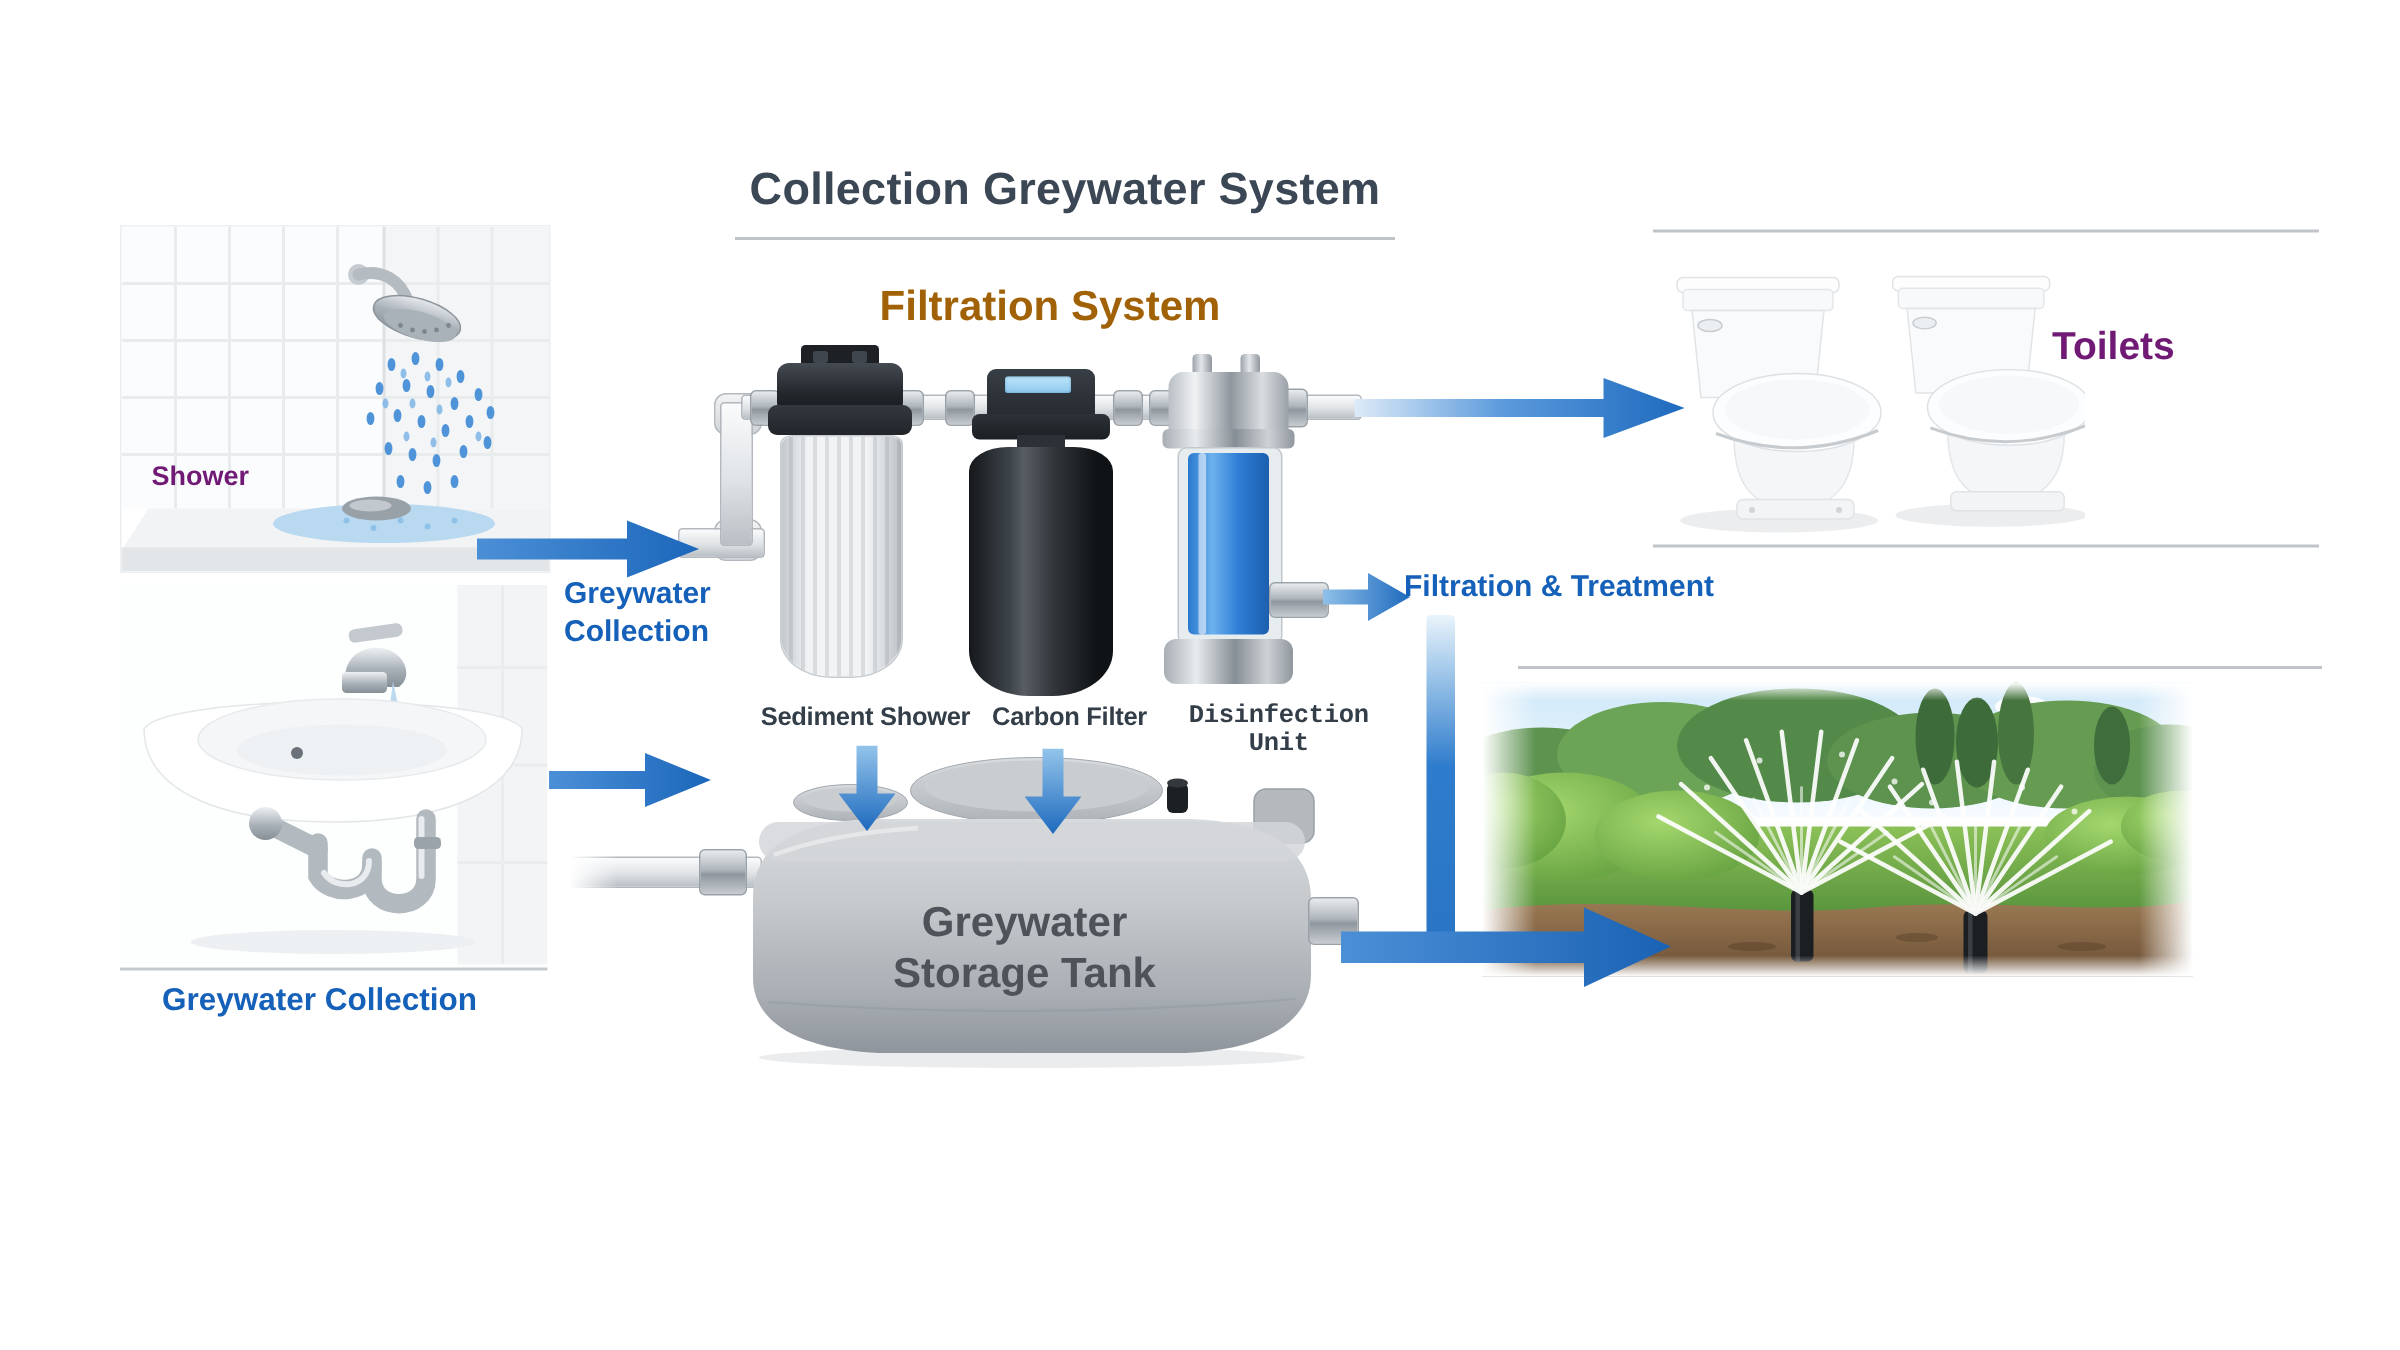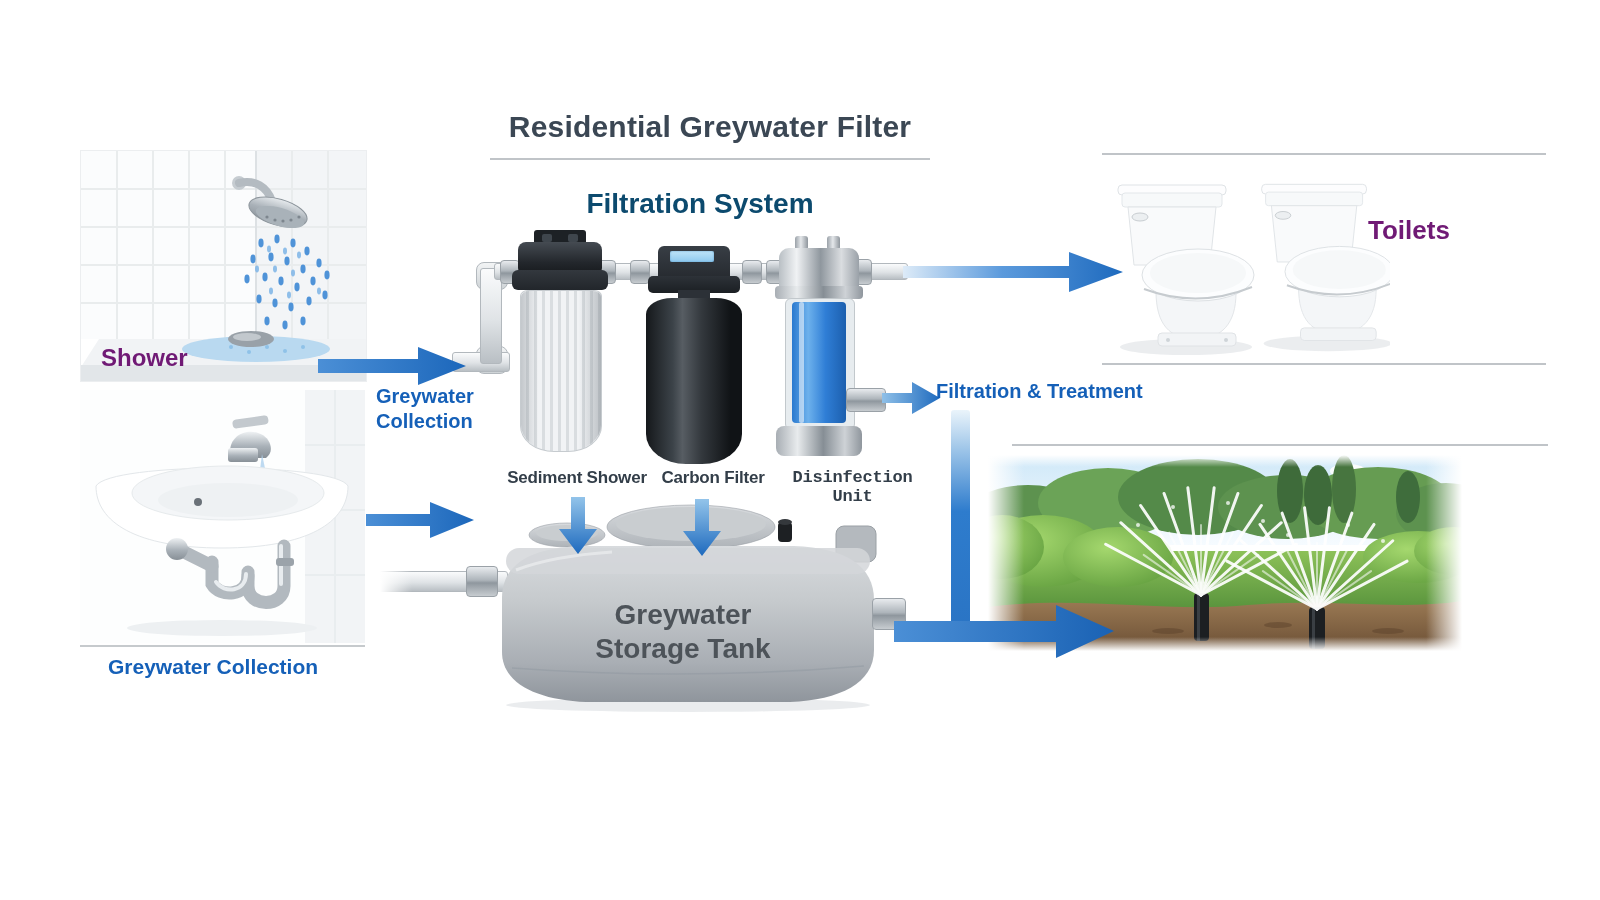--- a/index.html
+++ b/index.html
@@ -7,29 +7,29 @@
           font-family:"Liberation Sans", sans-serif;}
   .abs{position:absolute;}
   .preline{white-space:pre-line;}
   .dark-label{color:#701a75;font-weight:600;}
   .blue-label{color:#1560b8;font-weight:700;}
   .hline{background:#c0c4c8;height:2px;}
 
   
   .title{left:420px;top:110px;width:580px;text-align:center;font-size:30px;font-weight:600;color:#3b4754;letter-spacing:.2px;}
   .title-rule{left:490px;top:158px;width:440px;}
-  .subtitle{left:520px;top:188px;width:360px;text-align:center;font-size:28px;font-weight:600;color:#0c4a6e;}
+  .subtitle{left:520px;top:188px;width:360px;text-align:center;font-size:28px;font-weight:600;color:#a16207;}
 
   
   .fig{background:#fff;}
   .shower-fig{left:80px;top:150px;width:285px;height:230px;border:1px solid #eceef0;}
   .sink-fig{left:80px;top:390px;width:285px;height:255px;border-bottom:2px solid #c6cacd;}
   .toilets-fig{left:1100px;top:163px;width:290px;height:198px;}
   .garden-fig{left:988px;top:455px;width:474px;height:196px;z-index:1;}
-  .shower-word{left:100px;top:306px;font-size:24px;margin-top:37px;}
+  .shower-word{left:100px;top:306px;font-size:18px;}
   .toilets-word{left:1368px;top:215px;font-size:26px;}
 
   
   .cap-collection{left:108px;top:655px;font-size:21px;}
   .cap-flow{left:376px;top:384px;font-size:20px;line-height:25px;}
   .cap-ft{left:936px;top:380px;font-size:20px;}
   .cap-irrig{left:1054px;top:654px;font-size:20px;}
 
   .line-toilets-top{left:1102px;top:153px;width:444px;}
   .line-toilets-bot{left:1102px;top:363px;width:444px;}
@@ -95,21 +95,21 @@
   .tank-word{left:558px;top:598px;width:250px;text-align:center;font-size:28px;font-weight:600;color:#4d5359;line-height:34px;z-index:5;}
 
   .arrow{z-index:6;}
   .label-layer{z-index:7;}
 </style>
 </head>
 <body>
 
 <div id="canvas">
 
-  <div class="abs title">Residential Greywater Filter</div>
+  <div class="abs title">Collection Greywater System</div>
   <div class="abs hline title-rule"></div>
   <div class="abs subtitle">Filtration System</div>
 
   <div class="abs fig shower-fig">
     <svg width="285" height="230" viewBox="0 0 285 230">
       <defs>
         <linearGradient id="chrome1" x1="0" y1="0" x2="0" y2="1">
           <stop offset="0" stop-color="#e6eaed"></stop>
             <stop offset=".5" stop-color="#a9b1b8"></stop>
             <stop offset="1" stop-color="#8d959c"></stop>

